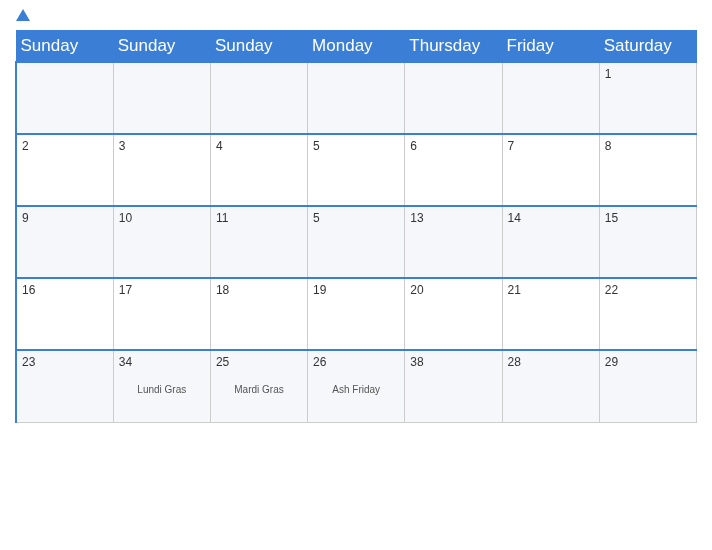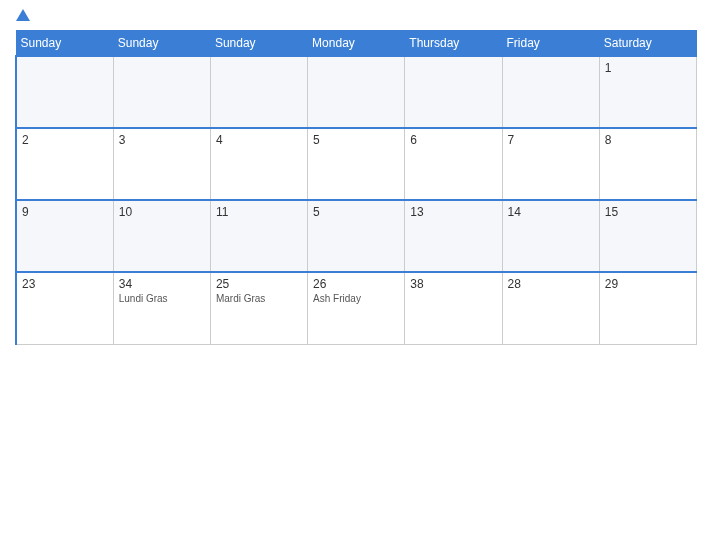--- a/index.html
+++ b/index.html
@@ -36,21 +36,21 @@
     }
     .calendar {
       width: 100%;
       border-collapse: collapse;
     }
     .calendar thead tr {
       background: #3a7fd5;
     }
     .calendar thead th {
       color: #fff;
-      font-size: 12px;
+      font-size: 17px;
       font-weight: normal;
       padding: 5px 4px;
       text-align: left;
       border: 1px solid #3a7fd5;
     }
     .calendar tbody tr {
       height: 72px;
     }
     .calendar tbody tr:nth-child(odd) {
       background: #f5f7fa;
@@ -70,22 +70,23 @@
       color: #aaa;
     }
     .day-num {
       font-size: 12px;
       color: #333;
       display: block;
     }
     .event {
       font-size: 10px;
       color: #555;
-      margin-top: 2px;
+      margin-top: 15px;
       display: block;
+      text-align: center;
     }
     
     .calendar tbody tr td:first-child {
       border-left: 2px solid #3a7fd5;
     }
     .calendar tbody tr {
       border-top: 2px solid #3a7fd5;
     }
     .logo-wrapper {
       display: flex;
@@ -205,20 +206,43 @@
           </td>
           <td>
             <span class="day-num">14</span>
           </td>
           <td>
             <span class="day-num">15</span>
           </td>
         </tr>
         <tr>
           <td>
+            <span class="day-num">16</span>
+          </td>
+          <td>
+            <span class="day-num">17</span>
+          </td>
+          <td>
+            <span class="day-num">18</span>
+          </td>
+          <td>
+            <span class="day-num">19</span>
+          </td>
+          <td>
+            <span class="day-num">20</span>
+          </td>
+          <td>
+            <span class="day-num">21</span>
+          </td>
+          <td>
+            <span class="day-num">22</span>
+          </td>
+        </tr>
+        <tr>
+          <td>
             <span class="day-num">23</span>
           </td>
           <td>
             <span class="day-num">34</span>
             <span class="event">Lundi Gras</span>
           </td>
           <td>
             <span class="day-num">25</span>
             <span class="event">Mardi Gras</span>
           </td>

